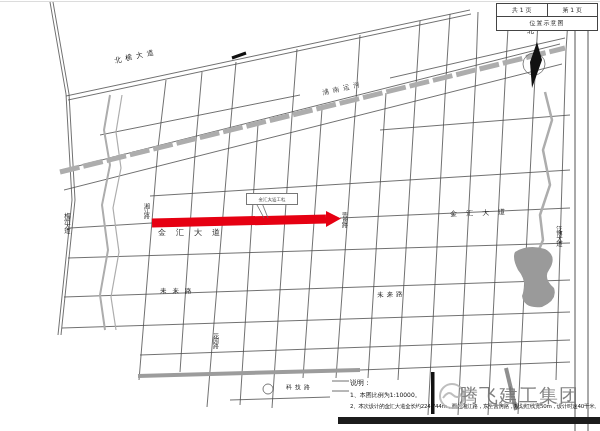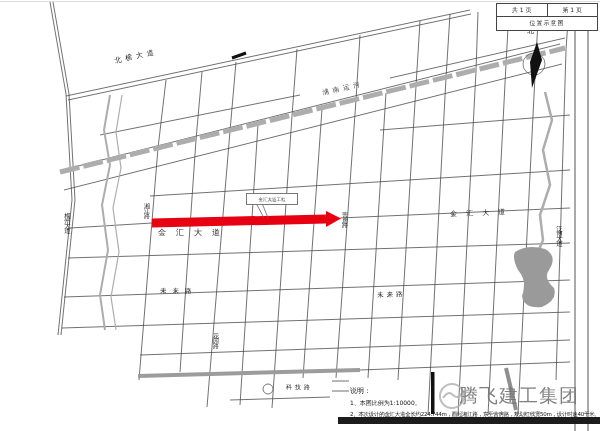--- a/index.html
+++ b/index.html
@@ -11,21 +11,21 @@
   
   .legend{position:absolute;left:496px;top:3px;width:100px;height:26px;border:1px solid #444;background:#fff;font-size:6px;color:#222;}
   .legend .row1{display:flex;height:12px;border-bottom:1px solid #444;}
   .legend .cell{flex:1;display:flex;align-items:center;justify-content:center;}
   .legend .cell+.cell{border-left:1px solid #444;}
   .legend .row2{height:12px;display:flex;align-items:center;justify-content:center;letter-spacing:1px;}
   
   .callout{position:absolute;left:246px;top:193px;width:50px;height:10px;border:1px solid #777;background:#fff;
            display:flex;align-items:center;justify-content:center;font-size:4.5px;color:#333;}
   
-  .notes{position:absolute;left:350px;top:386px;width:248px;color:#111;}
+  .notes{position:absolute;left:350px;top:378px;width:248px;color:#111;}
   .notes .head{font-size:7px;}
   .notes .l1{font-size:6px;margin-top:3px;}
   .notes .l2{font-size:5.5px;margin-top:3px;letter-spacing:-0.3px;white-space:nowrap;}
   
   .wm-text{position:absolute;left:459px;top:383px;font-size:19px;font-weight:normal;color:#737373;
            letter-spacing:1px;opacity:.9;}
   .wm-logo{position:absolute;left:438px;top:382px;width:28px;height:28px;opacity:.85;}
   .north-label{position:absolute;left:527px;top:26px;font-size:7px;color:#111;}
   .blackbar{position:absolute;left:338px;top:417px;width:262px;height:7px;background:#1c1c1c;}
 </style>

